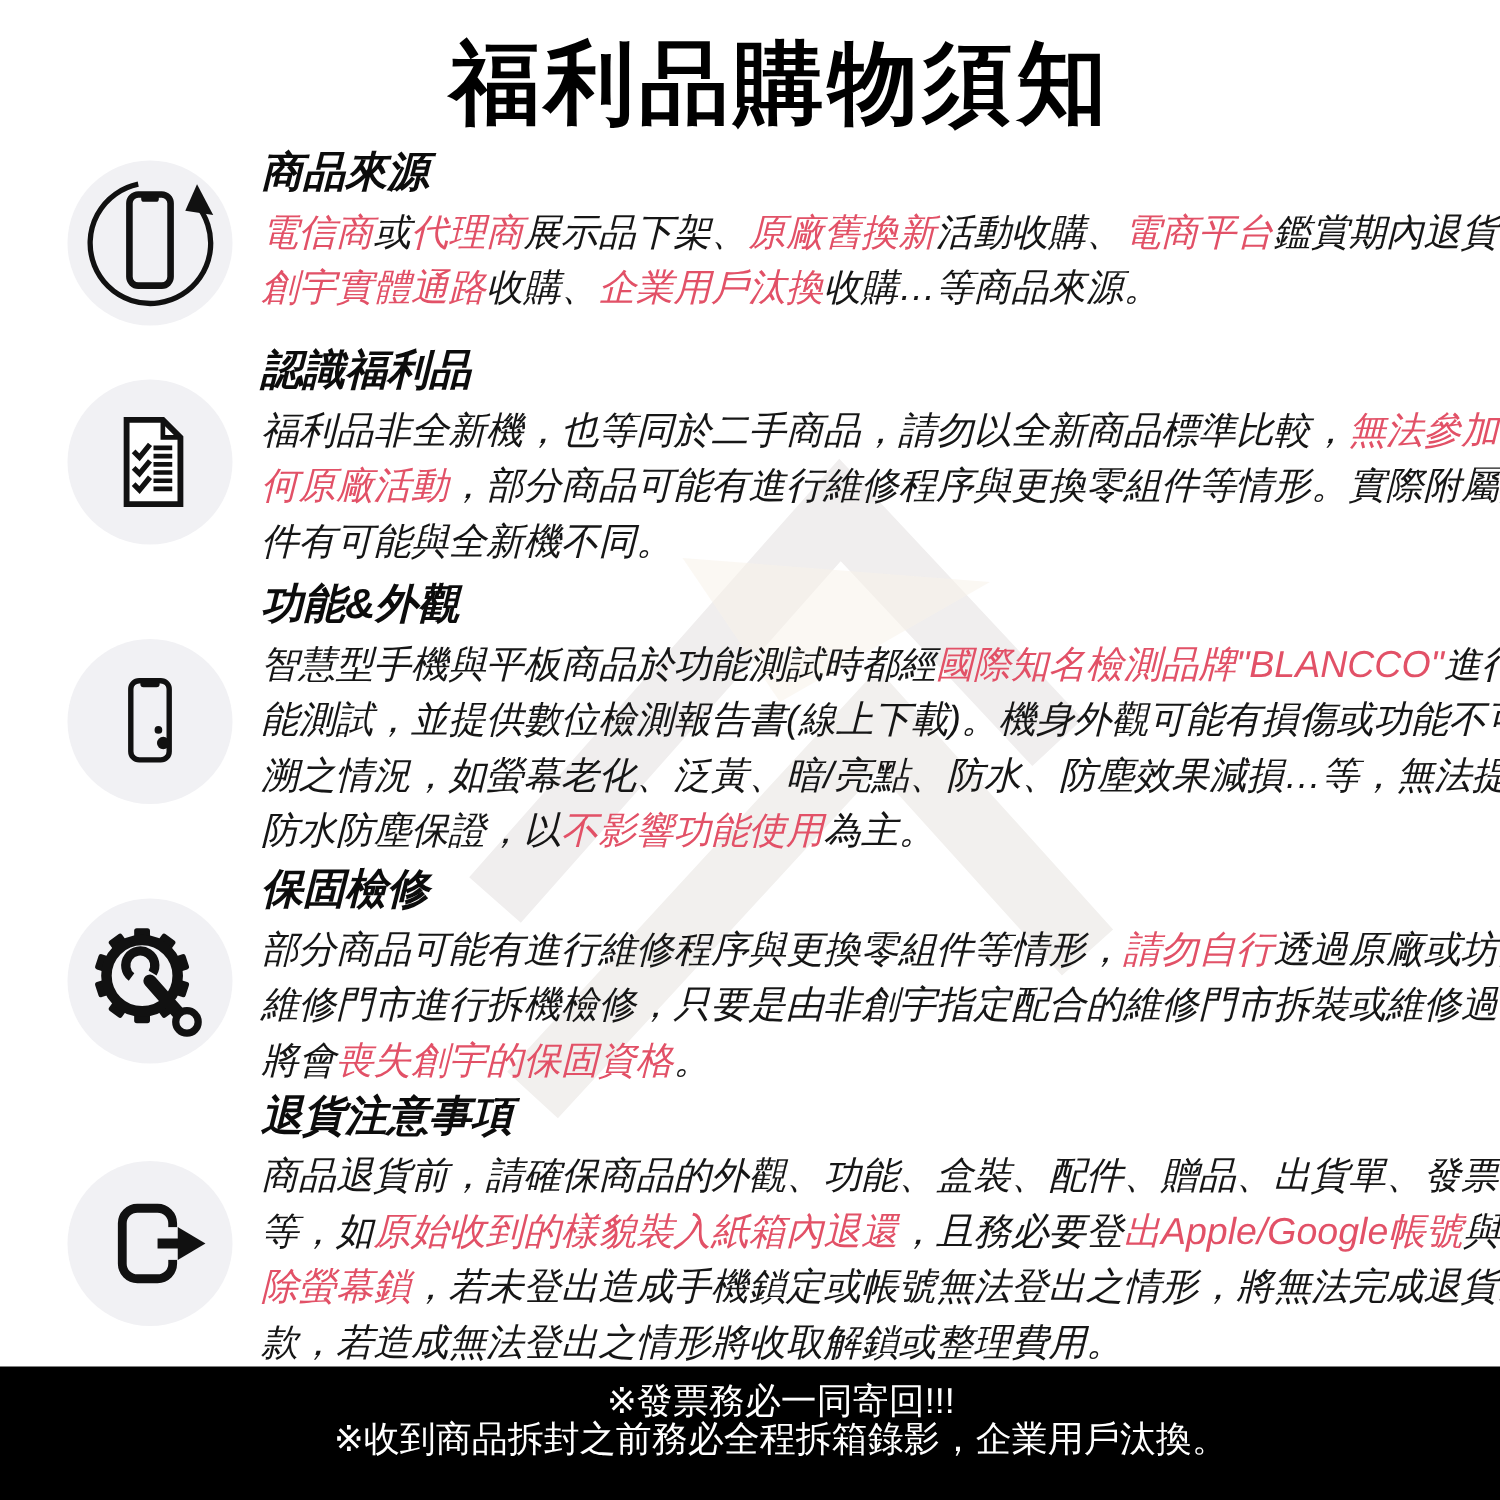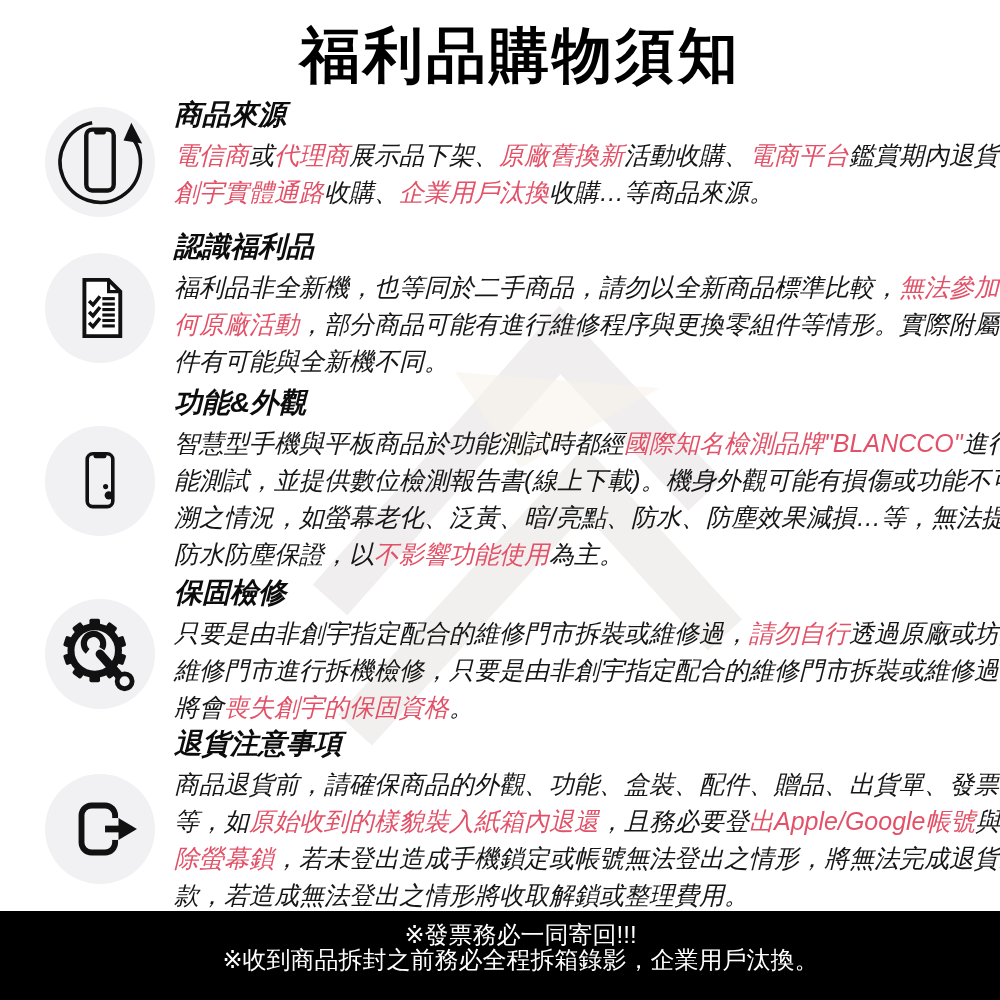--- a/index.html
+++ b/index.html
@@ -119,21 +119,21 @@
           </g>
           <circle r="27" fill="#f1f1f4" stroke="#111" stroke-width="8"></circle>
         </g>
         <path class="stroke" d="M 52,44 a 11,11 0 1 0 -16,3" stroke-width="7"></path>
         <line x1="50" y1="50" x2="73" y2="76" stroke="#111" stroke-width="10" stroke-linecap="round"></line>
         <circle cx="78" cy="81" r="8.5" fill="#f1f1f4" stroke="#111" stroke-width="5.5"></circle>
       </svg>
     </div>
     <div class="content">
       <h2 class="heading">保固檢修</h2>
-      <p class="body"><span class="seg">只要是由非創宇指定配合的維修門市拆裝或維修過，</span><span class="seg red">請勿自行</span><span class="seg">透過原廠或坊間維修門市進行拆機檢修，只要是由非創宇指定配合的維修門市拆裝或維修過，將會</span><span class="seg red">喪失創宇的保固資格</span><span class="seg">。</span></p>
+      <p class="body"><span class="seg">部分商品可能有進行維修程序與更換零組件等情形，</span><span class="seg red">請勿自行</span><span class="seg">透過原廠或坊間維修門市進行拆機檢修，只要是由非創宇指定配合的維修門市拆裝或維修過，將會</span><span class="seg red">喪失創宇的保固資格</span><span class="seg">。</span></p>
     </div>
   </section>
 
   <section class="section" style="top:727px">
     <div class="icon-circle" style="top:47px">
       <svg width="84" height="84" viewBox="0 0 100 100">
         <rect x="28" y="22" width="40" height="56" rx="12" fill="none" stroke="#111" stroke-width="7"></rect>
         <rect x="56" y="37" width="18" height="26" fill="#f1f1f4"></rect>
         <line x1="56" y1="50" x2="78" y2="50" stroke="#111" stroke-width="8"></line>
         <polygon points="72,37 94,50 72,63" fill="#111"></polygon>

